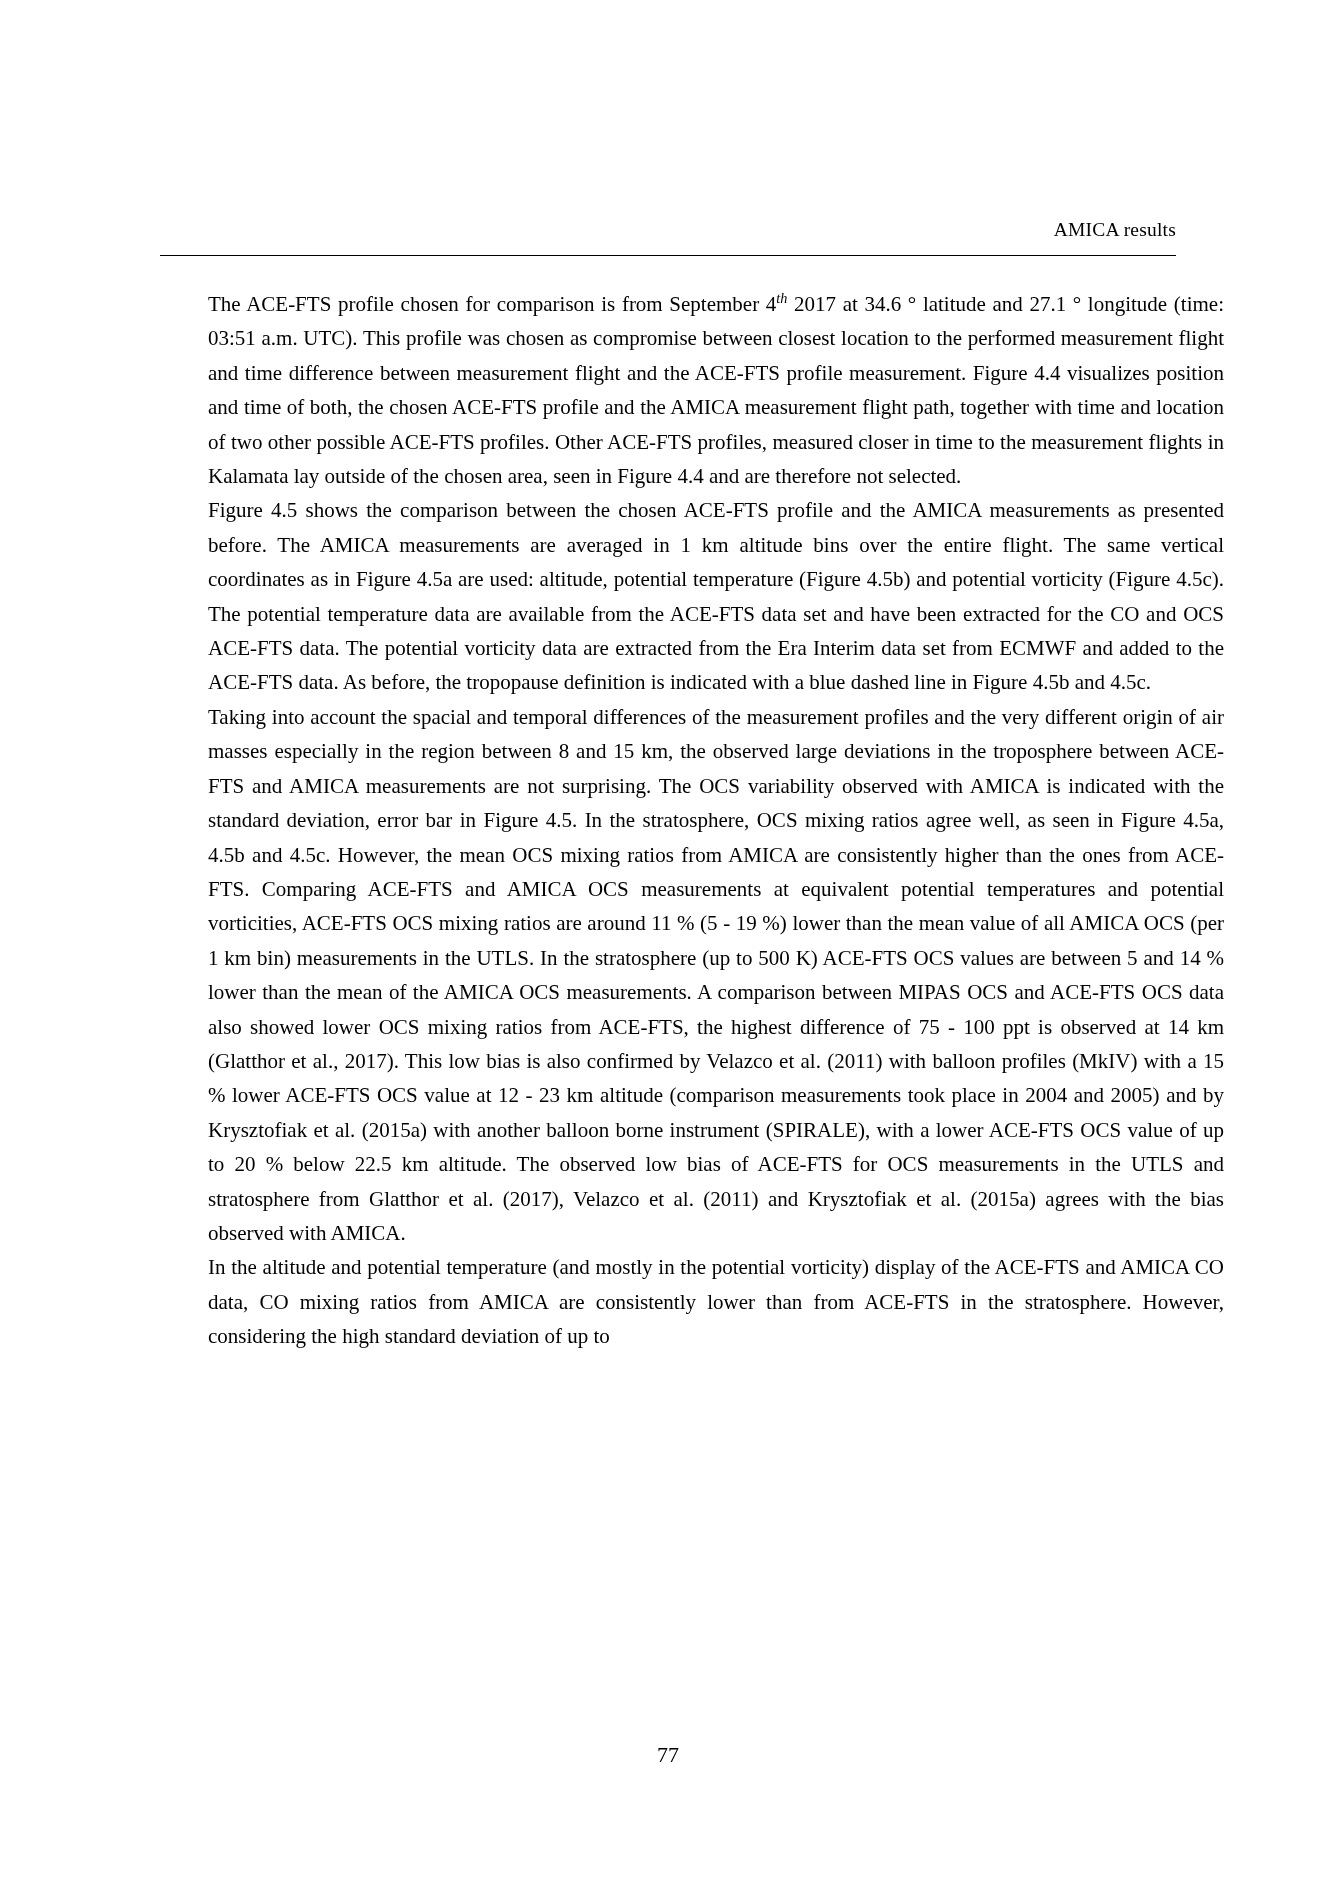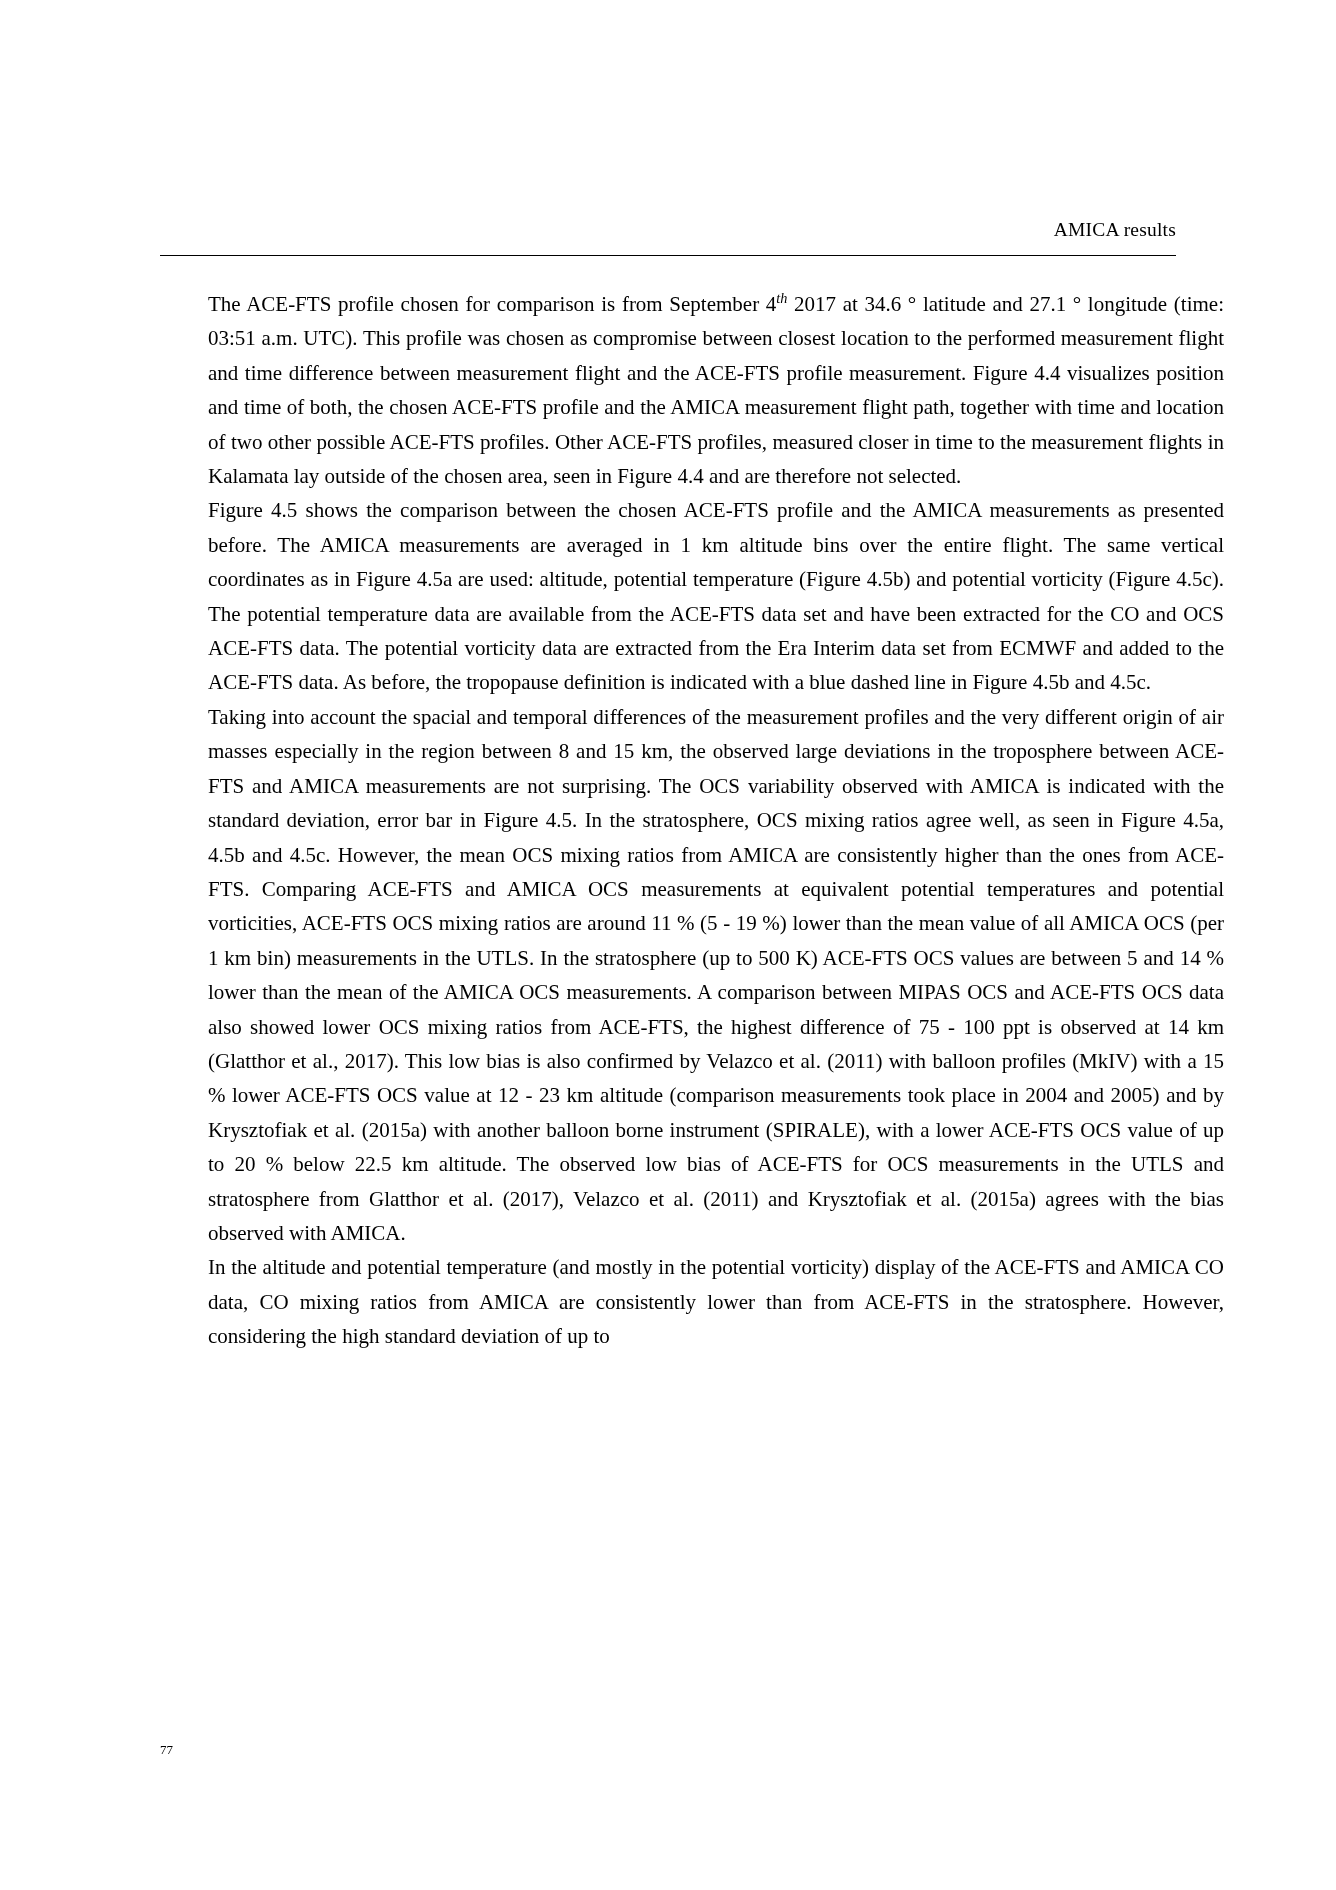--- a/index.html
+++ b/index.html
@@ -63,22 +63,22 @@
     font-size: 0.68em;
     vertical-align: super;
     line-height: 0;
     font-style: italic;
   }
   .pageno {
     position: absolute;
     left: 160px;
     top: 1735px;
     width: 1016px;
-    text-align: left;
-    font-size: 13px;
+    text-align: center;
+    font-size: 22px;
   }
 </style>
 </head>
 <body>
 
 <div class="page">
 
   <div class="header">AMICA results</div>
   <div class="header-rule"></div>
 

